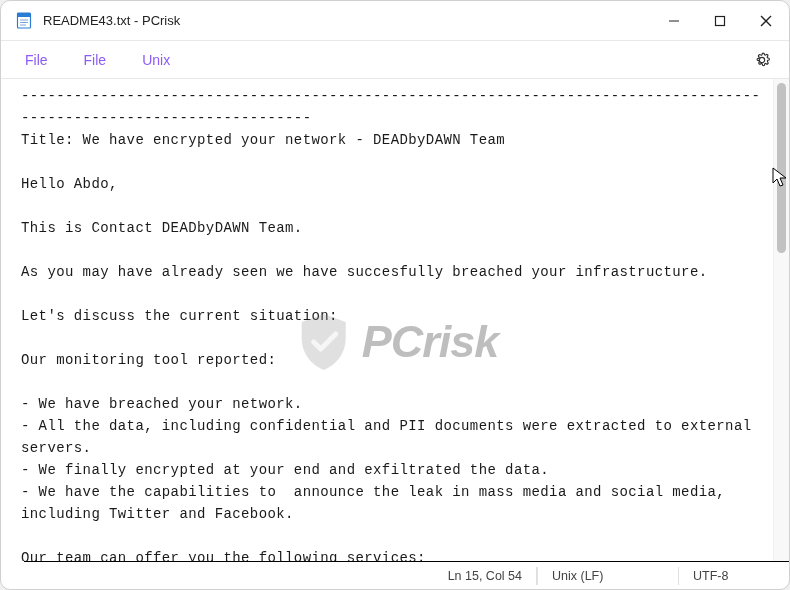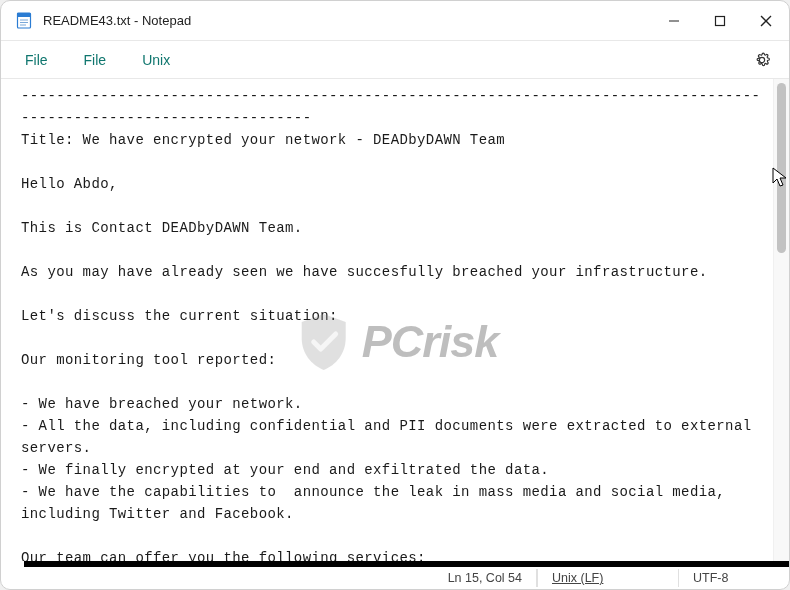--- a/index.html
+++ b/index.html
@@ -30,21 +30,21 @@
   .winbtn svg { display:block; }
   .menubar {
     height: 38px;
     display: flex; align-items: center;
     padding: 0 6px;
     border-bottom: 1px solid #e8e8e8;
   }
   .menu-item {
     padding: 6px 18px;
     font-size: 14px;
-    color: #0f766e;
+    color: #8b5cf6;
     border-radius: 4px;
   }
   .menubar .spacer { flex: 1; }
   .gear { width: 34px; height: 34px; display:flex; align-items:center; justify-content:center; margin-right: 4px; border-radius:4px; }
   .content-wrap {
     flex: 1;
     display: flex;
     position: relative;
     overflow: hidden;
   }
@@ -68,21 +68,21 @@
   }
   .scroll-thumb {
     position: absolute;
     top: 4px; left: 3px;
     width: 9px; height: 170px;
     background: #c2c2c2;
     border-radius: 5px;
   }
   .statusbar {
     height: 28px;
-    border-top: 6px solid #000000;
+    border-top: 1px solid #000000;
     display: flex; align-items: flex-end;
     font-size: 12.5px;
     color: #444;
     padding: 0 0 0 8px;
     margin-left: 23px;
   }
   .statusbar .cell { padding: 0 14px; height: 100%; display:flex; align-items:center; }
   .statusbar .sep { width: 1px; height: 18px; background: #e0e0e0; }
   .statusbar .grow { flex: 1; }
   .statusbar .right-group { display:flex; align-items:center; height:100%; }
@@ -129,21 +129,21 @@
   <div class="titlebar">
     <span class="icon">
       <svg width="17" height="17" viewBox="0 0 17 17">
         <rect x="1.5" y="1" width="13" height="15" rx="1" fill="#fff" stroke="#2b7cd3" stroke-width="1.2"></rect>
         <rect x="1.5" y="1" width="13" height="4" fill="#2b7cd3"></rect>
         <line x1="4" y1="8" x2="12" y2="8" stroke="#7aa8d8" stroke-width="1"></line>
         <line x1="4" y1="10.5" x2="12" y2="10.5" stroke="#7aa8d8" stroke-width="1"></line>
         <line x1="4" y1="13" x2="10" y2="13" stroke="#7aa8d8" stroke-width="1"></line>
       </svg>
     </span>
-    <span class="title">README43.txt - Notepad</span>
+    <span class="title">README43.txt - PCrisk</span>
     <span class="spacer"></span>
     <div class="winbtn">
       <svg width="12" height="12">
           <line x1="1" y1="6" x2="11" y2="6" stroke="#222" stroke-width="1.2"></line>
         </svg>
     </div>
     <div class="winbtn">
       <svg width="12" height="12">
           <rect x="1.5" y="1.5" width="9" height="9" fill="none" stroke="#222" stroke-width="1.2"></rect>
         </svg>
@@ -196,21 +196,21 @@
       <div class="scroll-thumb"></div>
     </div>
   </div>
 
   <div class="statusbar">
     <span class="grow"></span>
     <div class="right-group">
       <span class="cell">Ln 15, Col 54</span>
       <span class="sep"></span>
       <span class="sep"></span>
-      <span class="cell" style="min-width:140px;text-decoration:underline;">Unix (LF)</span>
+      <span class="cell" style="min-width:140px;">Unix (LF)</span>
       <span class="sep"></span>
       <span class="cell" style="min-width:110px;">UTF-8</span>
     </div>
   </div>
 
   <div class="watermark">
     <span class="watermark-shield">
       <svg viewBox="0 0 64 64" width="64" height="64">
         <path d="M32 4 L54 12 V28 C54 44 44 55 32 60 C20 55 10 44 10 28 V12 Z" fill="rgba(130,130,130,0.45)"></path>
         <path d="M22 32 L29 39 L44 24" fill="none" stroke="rgba(255,255,255,0.7)" stroke-width="5" stroke-linecap="round" stroke-linejoin="round"></path>

